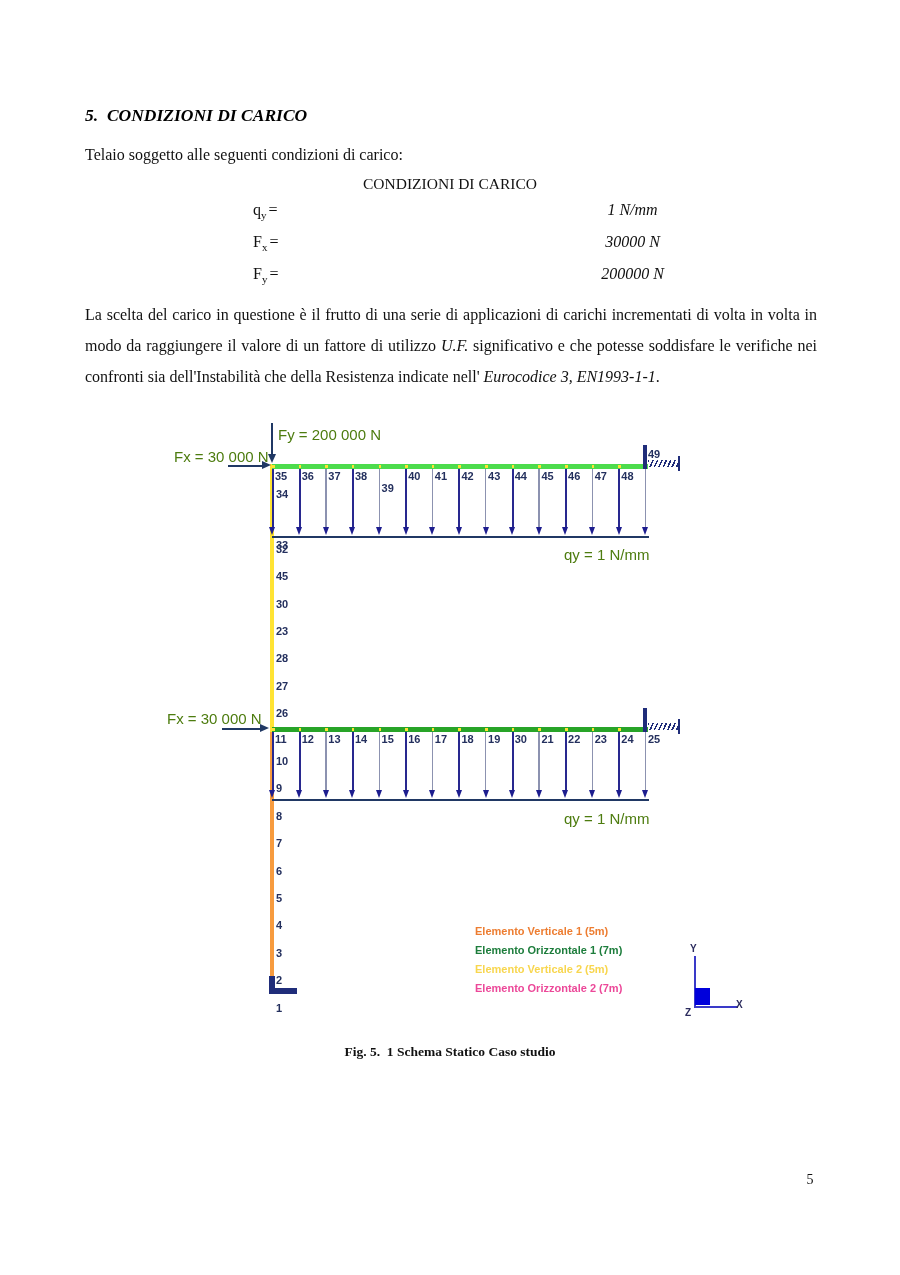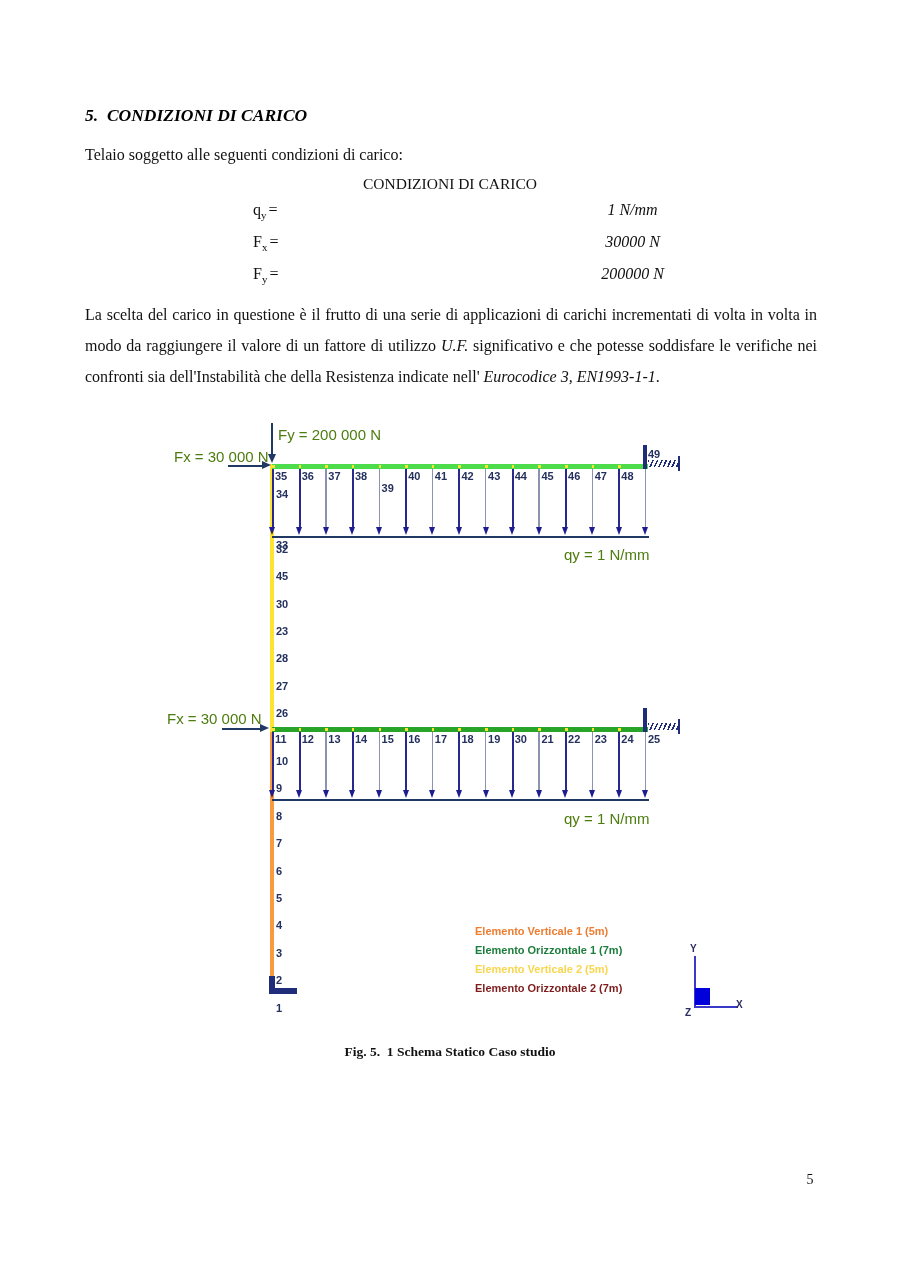--- a/index.html
+++ b/index.html
@@ -211,21 +211,21 @@
     <div class="abs" style="left: 648px; top: 460px; width: 30px; height: 7px; background: repeating-linear-gradient(115deg, rgb(32, 45, 122) 0px, rgb(32, 45, 122) 1.5px, transparent 1.5px, transparent 4px);"></div>
     <div class="abs" style="left: 678px; top: 456px; width: 1.8px; height: 15px; background: rgb(32, 45, 122);"></div>
     <div class="abs" style="left: 643px; top: 708px; width: 4px; height: 24px; background: rgb(32, 45, 122);"></div>
     <div class="abs" style="left: 648px; top: 723px; width: 30px; height: 7px; background: repeating-linear-gradient(115deg, rgb(32, 45, 122) 0px, rgb(32, 45, 122) 1.5px, transparent 1.5px, transparent 4px);"></div>
     <div class="abs" style="left: 678px; top: 719px; width: 1.8px; height: 15px; background: rgb(32, 45, 122);"></div>
     <div class="abs" style="left: 269px; top: 976px; width: 6px; height: 16px; background: rgb(32, 45, 122);"></div>
     <div class="abs" style="left: 269px; top: 988px; width: 28px; height: 6px; background: rgb(32, 45, 122);"></div>
     <div class="abs legend-item" style="left: 475px; top: 925px; color: rgb(237, 125, 49);">Elemento Verticale 1 (5m)</div>
     <div class="abs legend-item" style="left: 475px; top: 944px; color: rgb(29, 125, 60);">Elemento Orizzontale 1 (7m)</div>
     <div class="abs legend-item" style="left: 475px; top: 963px; color: rgb(248, 214, 78);">Elemento Verticale 2 (5m)</div>
-    <div class="abs legend-item" style="left: 475px; top: 982px; color: #7f1d1d;">Elemento Orizzontale 2 (7m)</div>
+    <div class="abs legend-item" style="left: 475px; top: 982px; color: #ec4899;">Elemento Orizzontale 2 (7m)</div>
     <div class="abs" style="left: 694px; top: 956px; width: 1.6px; height: 52px; background: rgb(58, 58, 200);"></div>
     <div class="abs" style="left: 694px; top: 1006px; width: 44px; height: 1.6px; background: rgb(58, 58, 200);"></div>
     <div class="abs" style="left: 695px; top: 988px; width: 15px; height: 17px; background: rgb(0, 0, 219);"></div>
     <div class="abs axis-label" style="left: 690px; top: 943px;">Y</div>
     <div class="abs axis-label" style="left: 736px; top: 999px;">X</div>
     <div class="abs axis-label" style="left: 685px; top: 1007px;">Z</div>
   </div>
 
 <div class="abs" id="fig-caption">Fig. 5.  1 Schema Statico Caso studio</div>
 <div class="abs" id="page-number">5</div>

